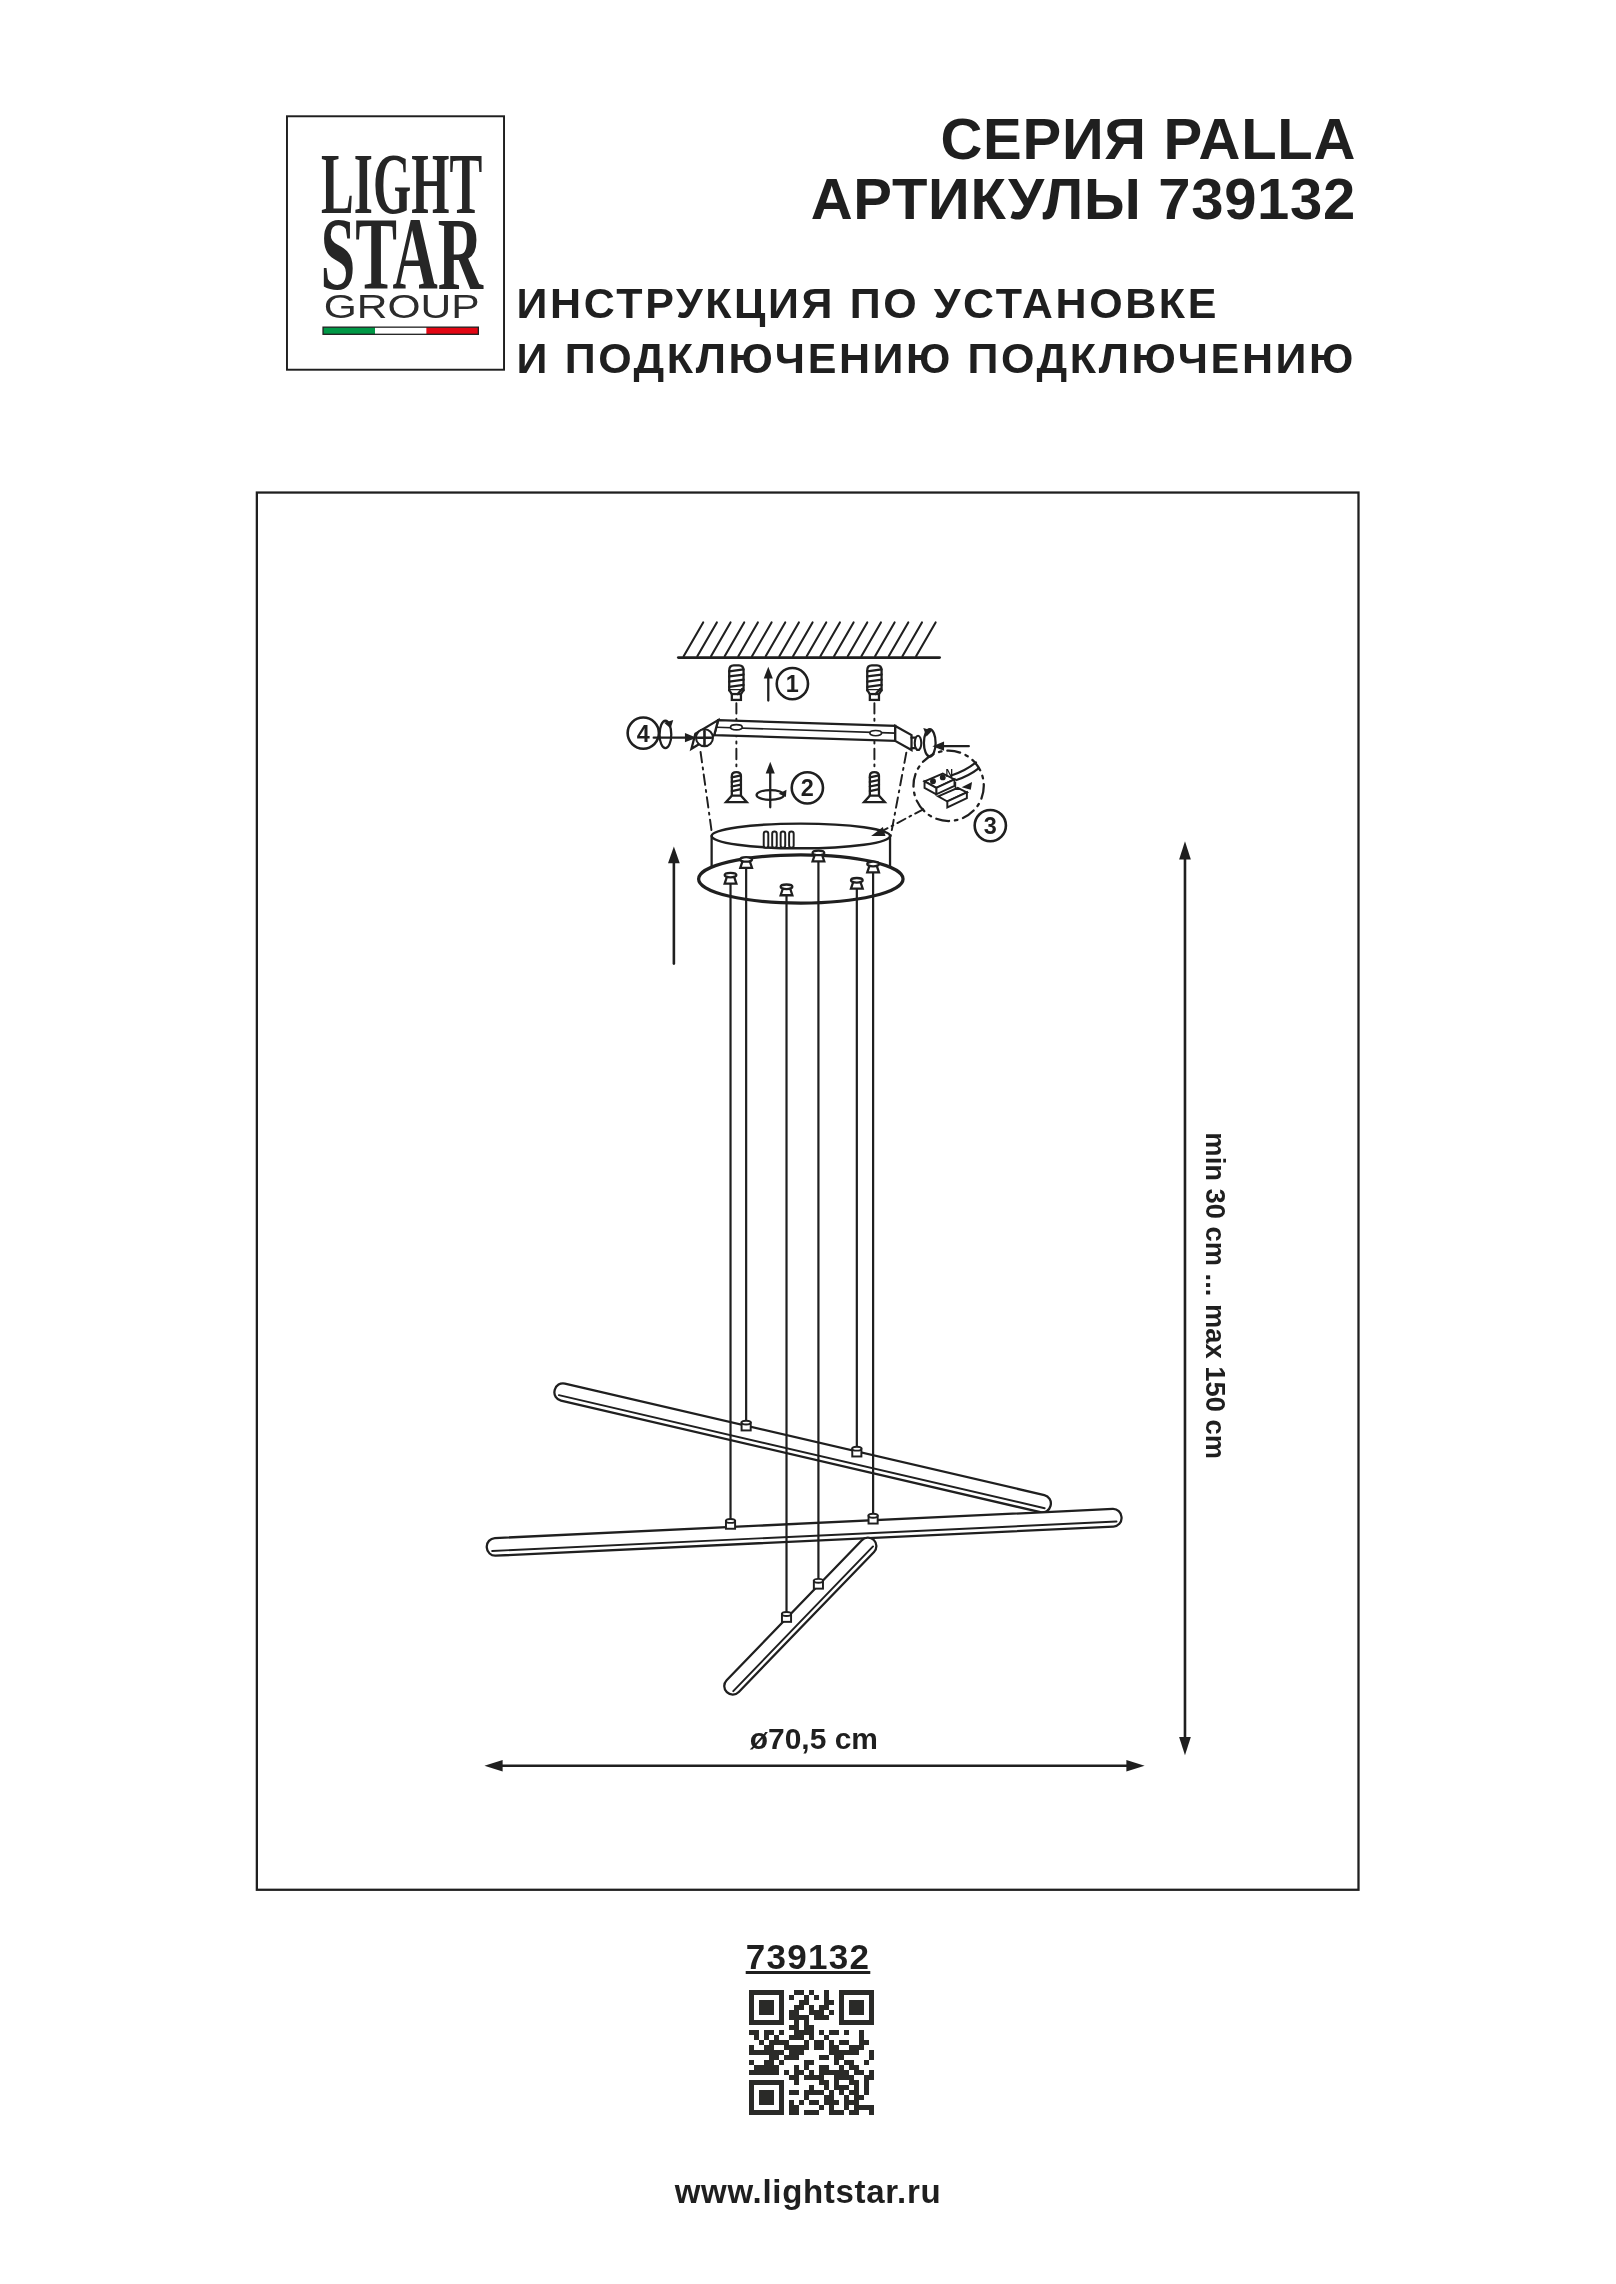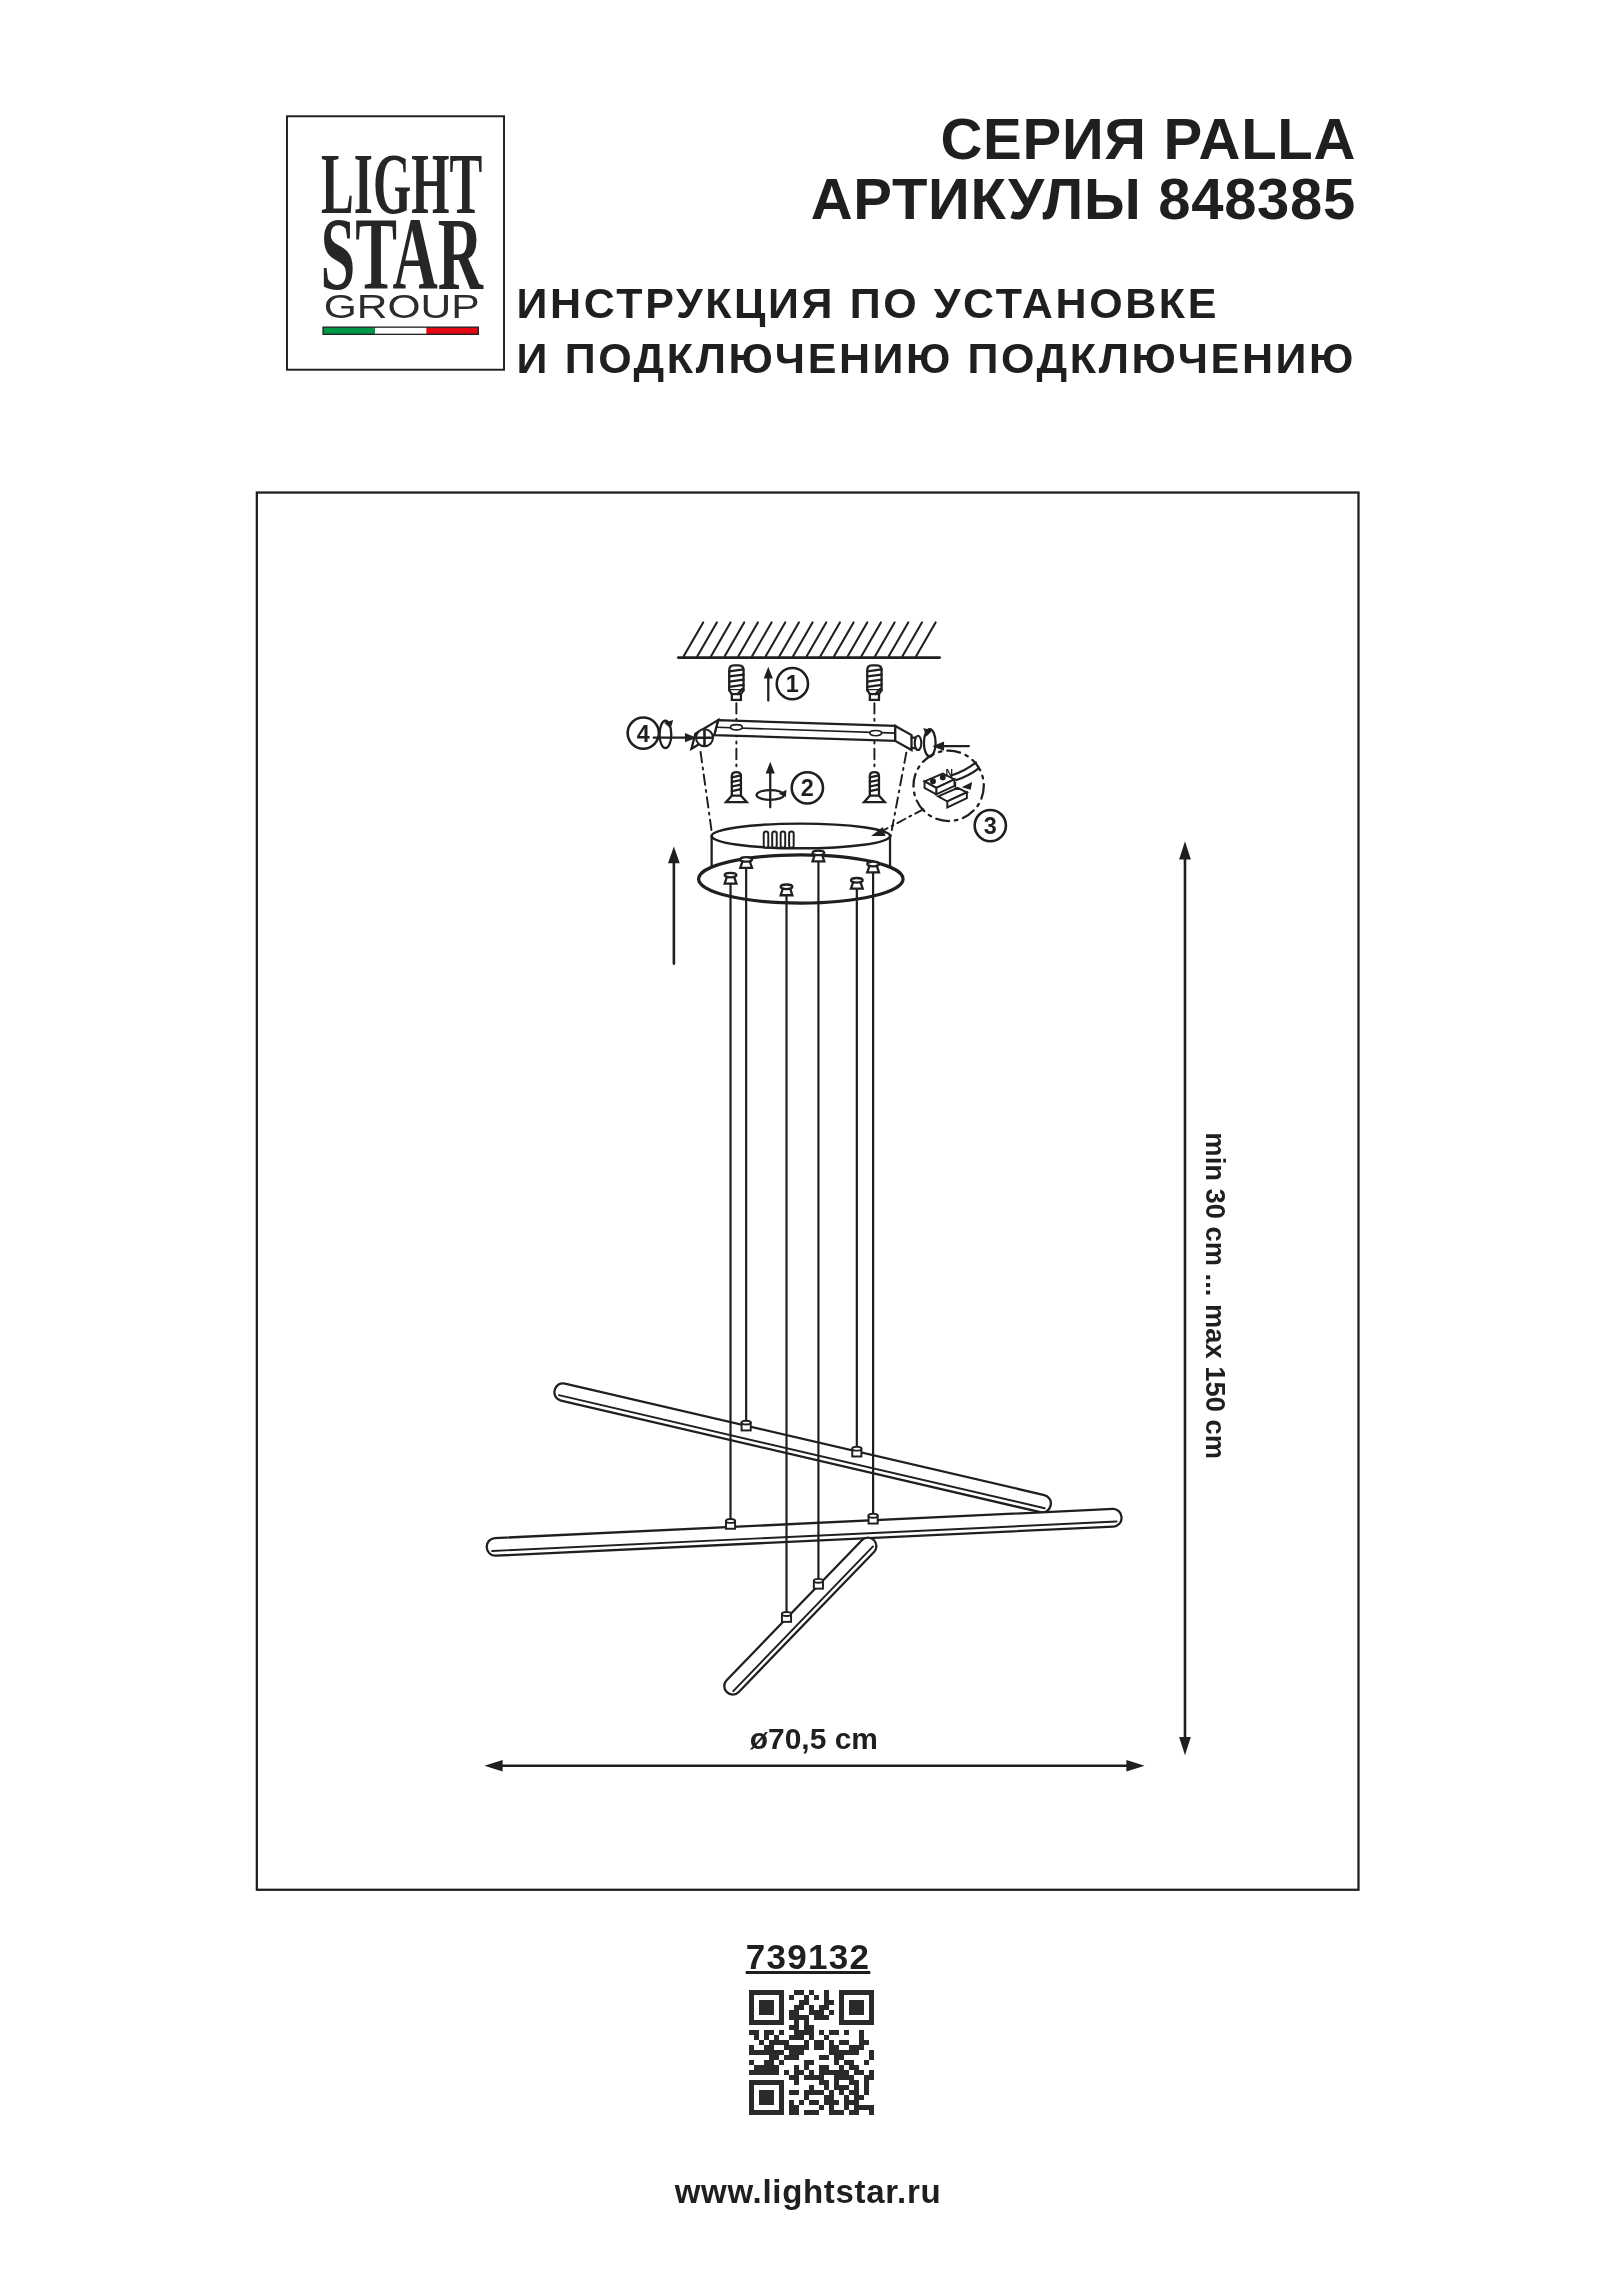--- a/index.html
+++ b/index.html
@@ -38,21 +38,21 @@
         <rect x="57" y="326" width="80" height="11" fill="#009846"></rect>
         <rect x="137" y="326" width="79" height="11" fill="#ffffff"></rect>
         <rect x="216" y="326" width="80" height="11" fill="#e30613"></rect>
         <rect x="57" y="326" width="239" height="11" fill="none" stroke="#1f1f1f" stroke-width="2"></rect>
       </g>
     </svg>
   </div>
 
   <div class="header-block">
     <div class="hline">СЕРИЯ PALLA</div>
-    <div class="hline">АРТИКУЛЫ 848385</div>
+    <div class="hline">АРТИКУЛЫ 739132</div>
   </div>
   <div class="header-instr">
     <div class="iline">ИНСТРУКЦИЯ ПО УСТАНОВКЕ</div>
     <div class="iline">И ПОДКЛЮЧЕНИЮ ПОДКЛЮЧЕНИЮ</div>
   </div>
 
   <svg class="diagram" width="1616" height="2284" viewBox="0 0 2482 3508" fill="none" stroke="#1f1f1f" stroke-width="3.5" stroke-linecap="round">
 
     <rect x="394.5" y="756.5" width="1692" height="2146" stroke-width="3.5"></rect>
 

